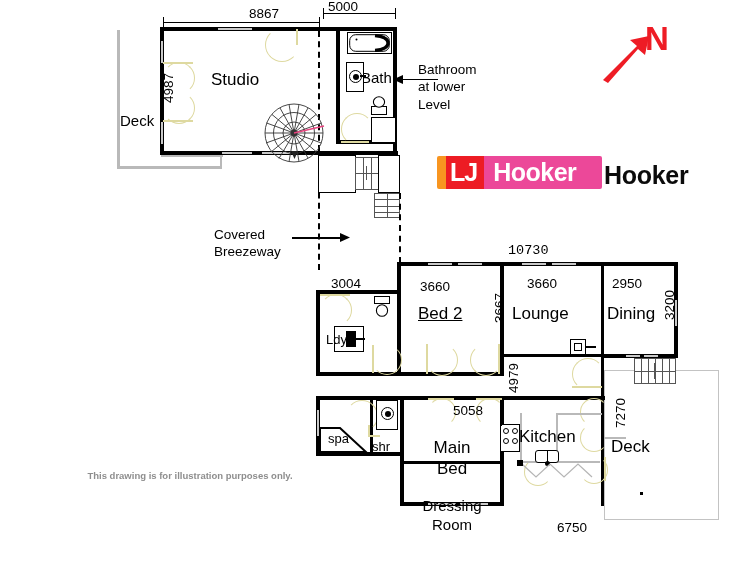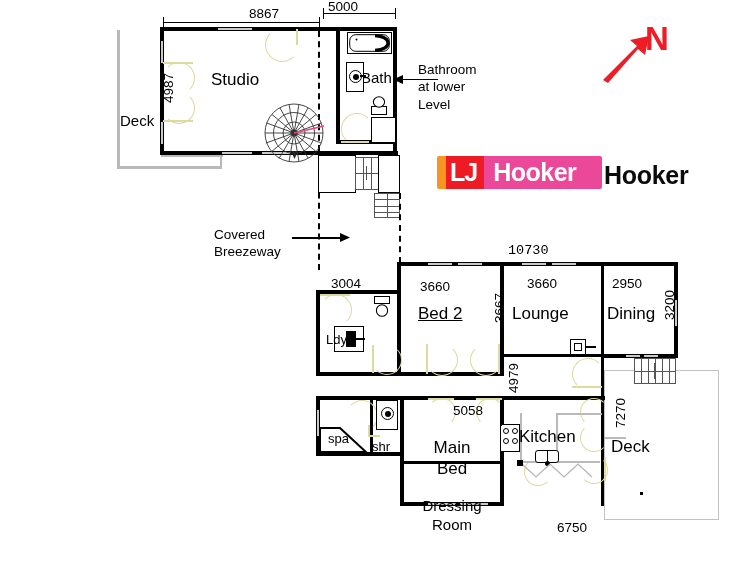--- a/index.html
+++ b/index.html
@@ -448,15 +448,16 @@
   <div id="north-letter" style="left:645px;top:22px;">N</div>
 
   <div id="logo" style="left:437px;top:156px;">
     <div class="lg-orange"></div>
     <div class="lg-red">LJ</div>
     <div class="lg-black">Hooker</div>
   </div>
   <div id="logo-suburb" style="left:604px;top:163px;">Hooker</div>
 
   <div id="disclaimer" style="left:30px;top:470px;">
+    <span class="d-head">This drawing is for illustration purposes only.</span>
   </div>
 
 </div>
 
 </body></html>

